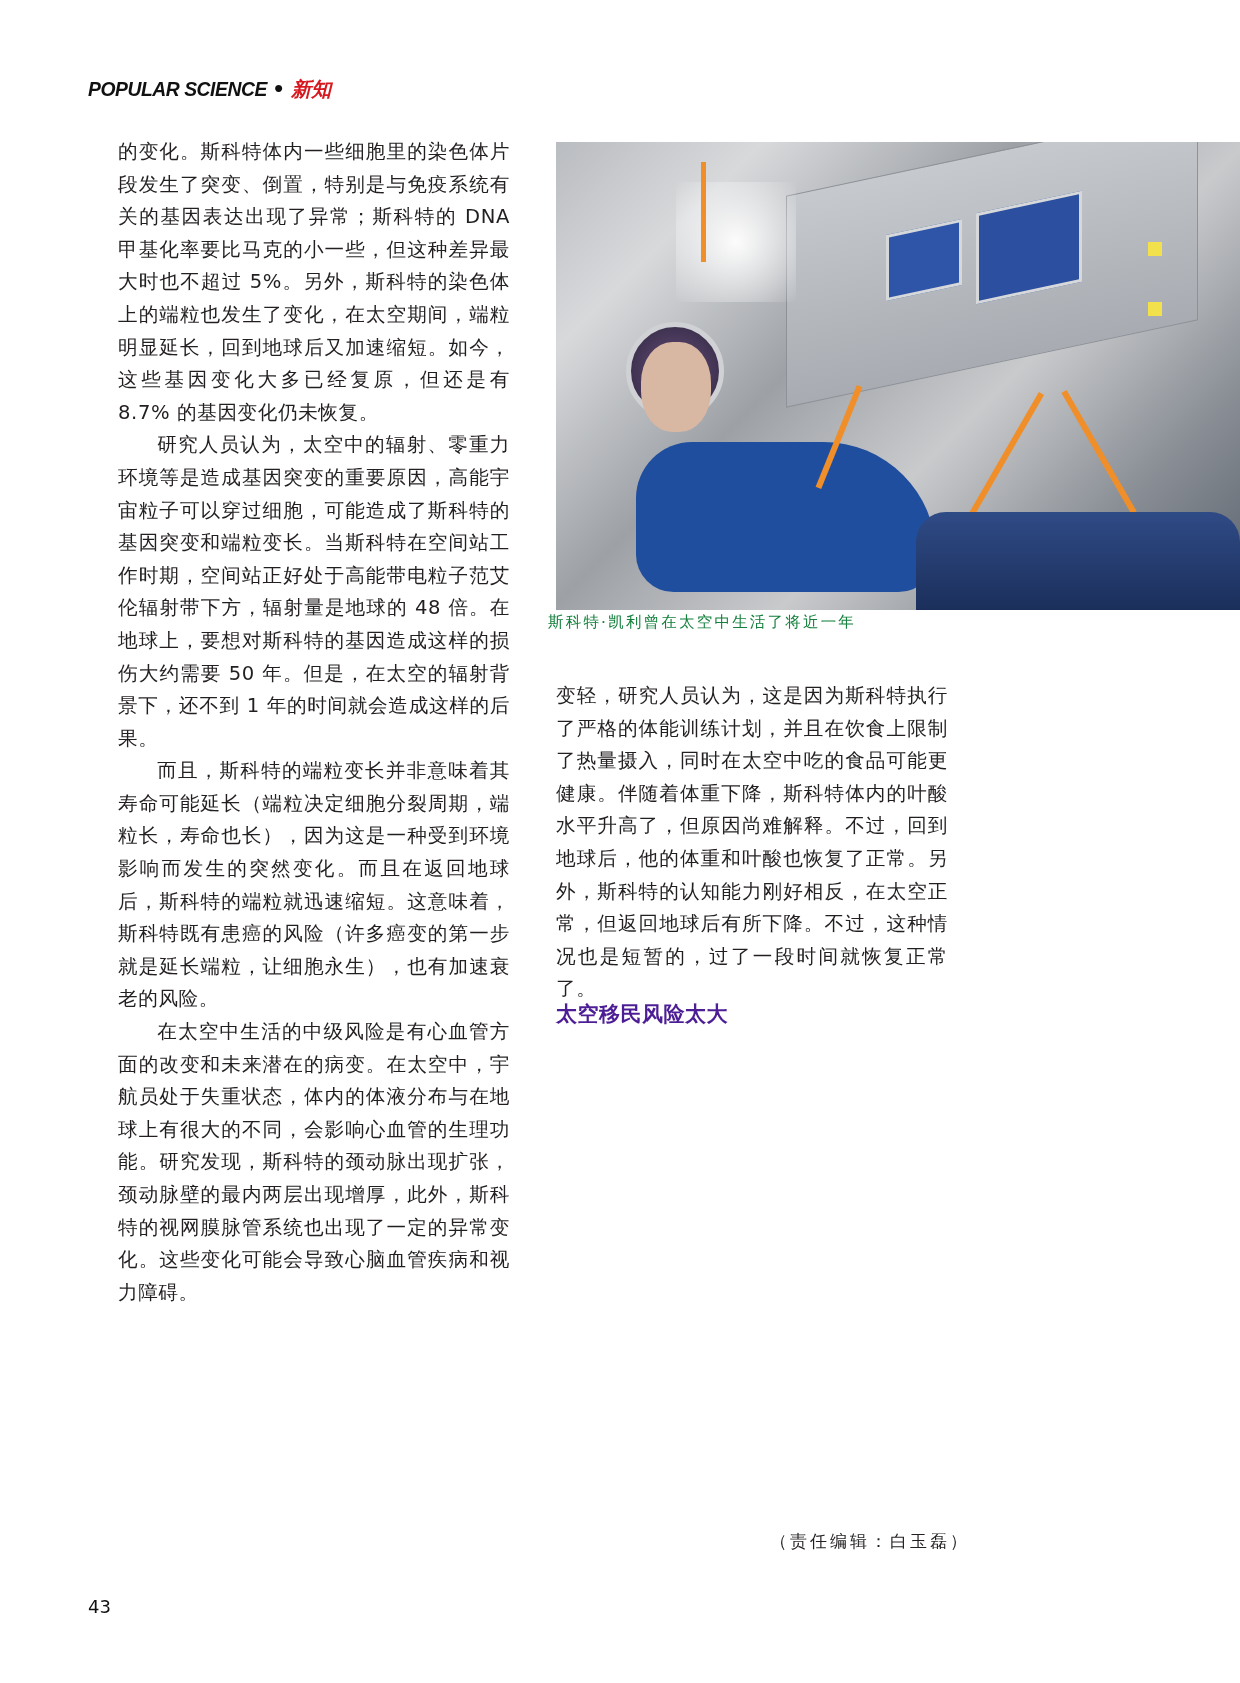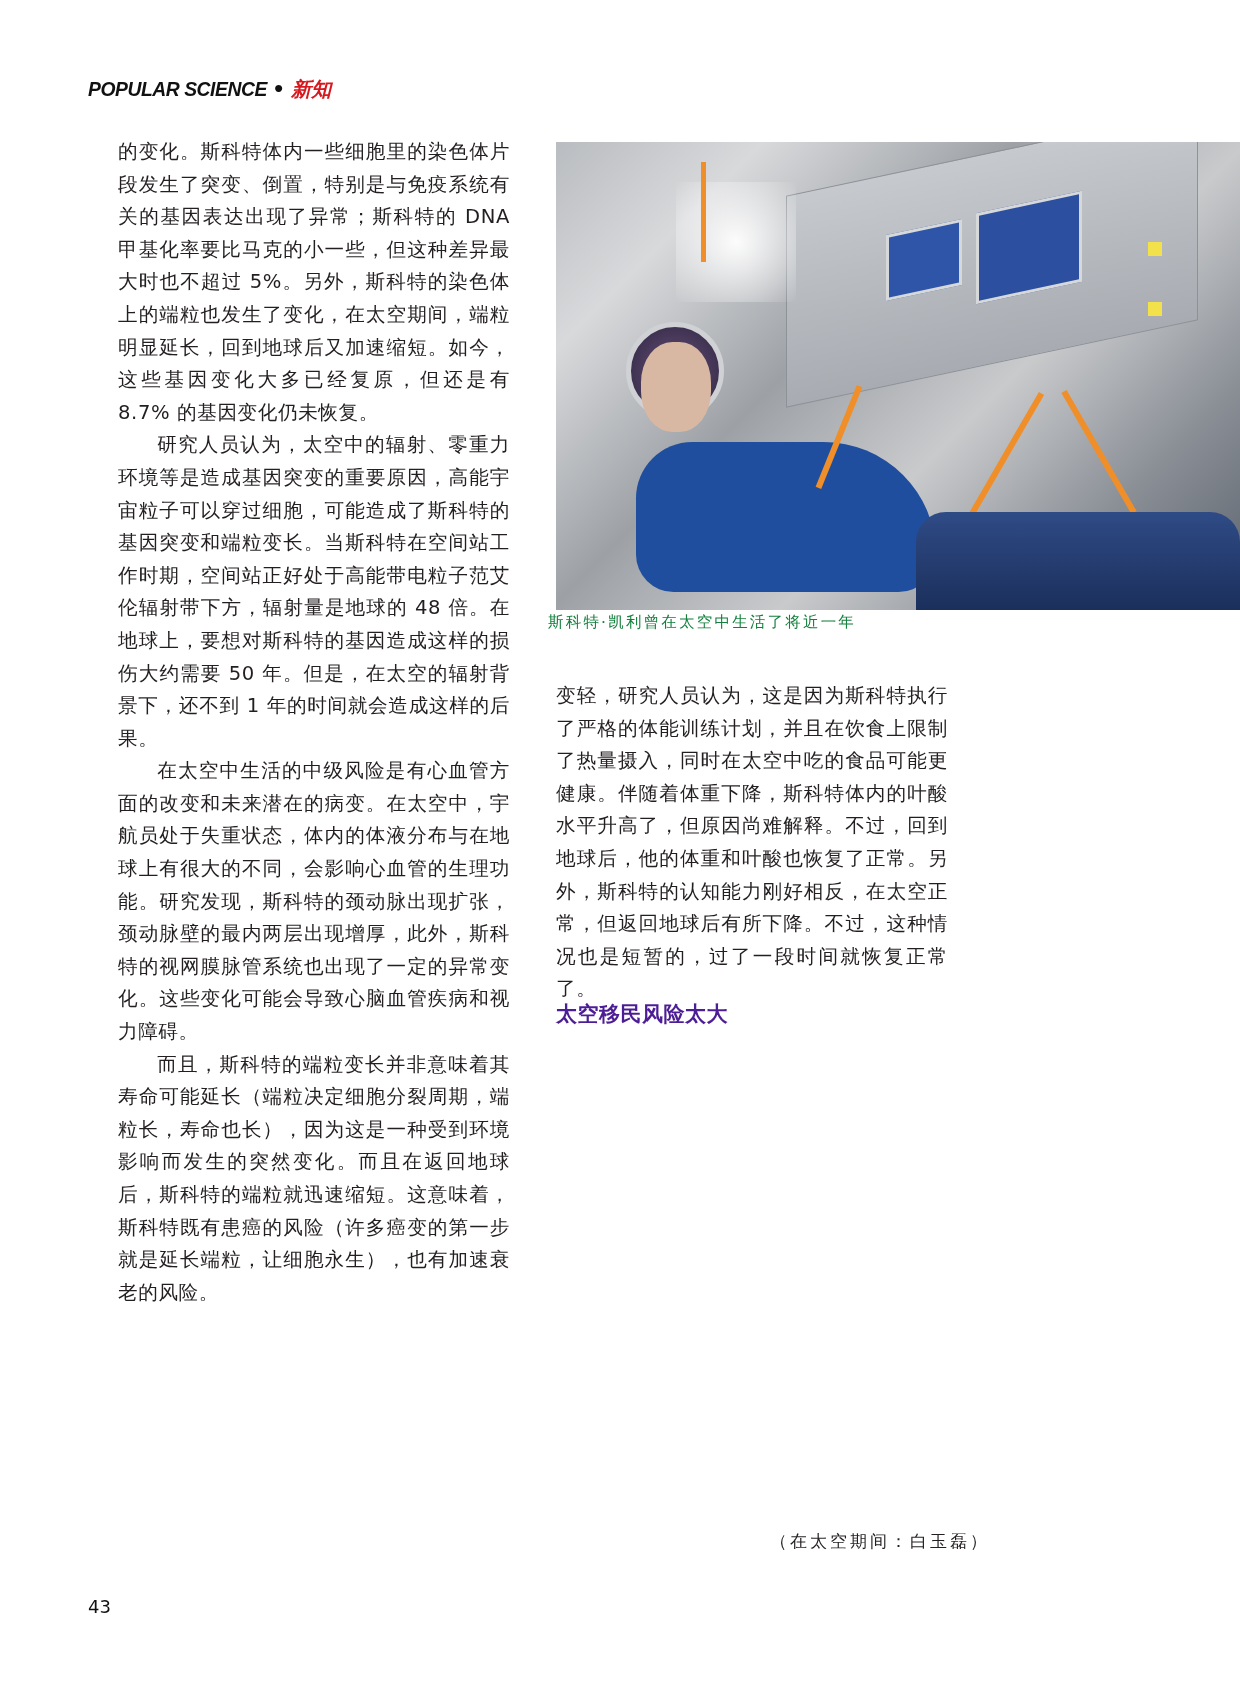--- a/index.html
+++ b/index.html
@@ -51,22 +51,22 @@
 
 <div class="header">
   <span class="brand">POPULAR SCIENCE</span>
   <span class="dot">•</span>
   <span class="section">新知</span>
 </div>
 
 <div class="col col-left">
   <p class="p">的变化。斯科特体内一些细胞里的染色体片段发生了突变、倒置，特别是与免疫系统有关的基因表达出现了异常；斯科特的 DNA 甲基化率要比马克的小一些，但这种差异最大时也不超过 5%。另外，斯科特的染色体上的端粒也发生了变化，在太空期间，端粒明显延长，回到地球后又加速缩短。如今，这些基因变化大多已经复原，但还是有 8.7% 的基因变化仍未恢复。</p>
   <p class="p indent">研究人员认为，太空中的辐射、零重力环境等是造成基因突变的重要原因，高能宇宙粒子可以穿过细胞，可能造成了斯科特的基因突变和端粒变长。当斯科特在空间站工作时期，空间站正好处于高能带电粒子范艾伦辐射带下方，辐射量是地球的 48 倍。在地球上，要想对斯科特的基因造成这样的损伤大约需要 50 年。但是，在太空的辐射背景下，还不到 1 年的时间就会造成这样的后果。</p>
+  <p class="p indent">而且，斯科特的端粒变长并非意味着其寿命可能延长（端粒决定细胞分裂周期，端粒长，寿命也长），因为这是一种受到环境影响而发生的突然变化。而且在返回地球后，斯科特的端粒就迅速缩短。这意味着，斯科特既有患癌的风险（许多癌变的第一步就是延长端粒，让细胞永生），也有加速衰老的风险。</p>
   <p class="p indent">在太空中生活的中级风险是有心血管方面的改变和未来潜在的病变。在太空中，宇航员处于失重状态，体内的体液分布与在地球上有很大的不同，会影响心血管的生理功能。研究发现，斯科特的颈动脉出现扩张，颈动脉壁的最内两层出现增厚，此外，斯科特的视网膜脉管系统也出现了一定的异常变化。这些变化可能会导致心脑血管疾病和视力障碍。</p>
-  <p class="p indent">而且，斯科特的端粒变长并非意味着其寿命可能延长（端粒决定细胞分裂周期，端粒长，寿命也长），因为这是一种受到环境影响而发生的突然变化。而且在返回地球后，斯科特的端粒就迅速缩短。这意味着，斯科特既有患癌的风险（许多癌变的第一步就是延长端粒，让细胞永生），也有加速衰老的风险。</p>
 </div>
 
 <div class="photo">
   <div class="panel"></div>
   <div class="screen1"></div>
   <div class="screen2"></div>
   <div class="yellow1"></div>
   <div class="yellow2"></div>
   <div class="light"></div>
   <div class="window"></div>
@@ -83,15 +83,15 @@
 
 <div class="col col-right" style="top:680px;">
   <p class="p">变轻，研究人员认为，这是因为斯科特执行了严格的体能训练计划，并且在饮食上限制了热量摄入，同时在太空中吃的食品可能更健康。伴随着体重下降，斯科特体内的叶酸水平升高了，但原因尚难解释。不过，回到地球后，他的体重和叶酸也恢复了正常。另外，斯科特的认知能力刚好相反，在太空正常，但返回地球后有所下降。不过，这种情况也是短暂的，过了一段时间就恢复正常了。</p>
 </div>
 
 <div class="heading">太空移民风险太大</div>
 
 <div class="col col-right" style="top:1054px;">
 </div>
 
-<div class="credit">（在太空期间：白玉磊）</div>
+<div class="credit">（责任编辑：白玉磊）</div>
 
 <div class="pagenum">43</div>
 
 </body></html>

